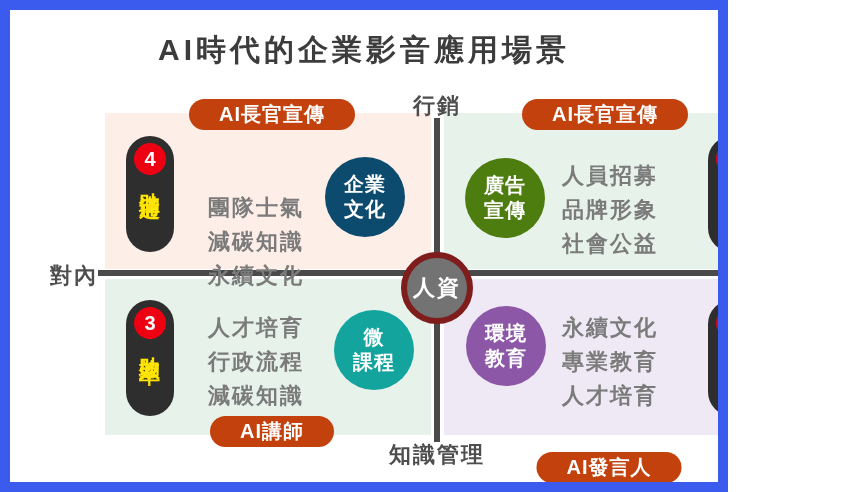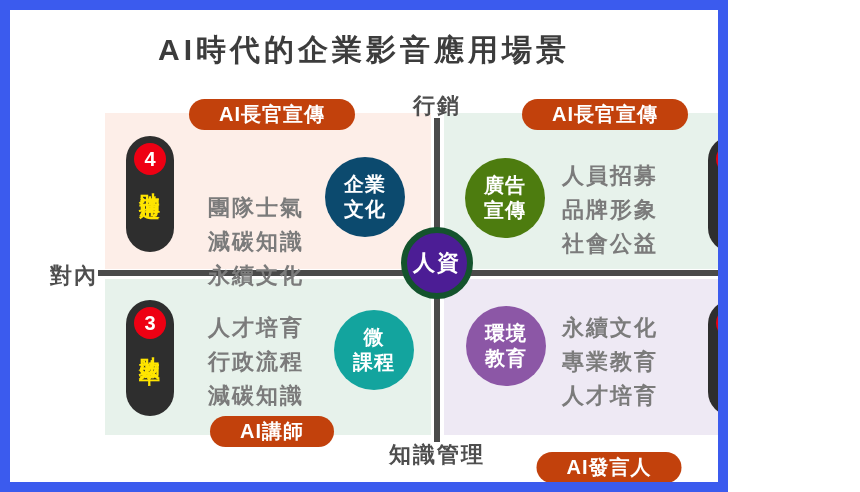--- a/index.html
+++ b/index.html
@@ -57,22 +57,22 @@
   .t-tl{left:315px;top:147px;background:#0c4a6e;}
   .t-tr{left:455px;top:148px;background:#4d7c0f;}
   .t-bl{left:324px;top:300px;background:#13a49e;}
   .t-br{left:456px;top:296px;background:#8c57a6;}
   .items{position:absolute;font-size:22px;font-weight:bold;color:#7b7b7b;line-height:34px;letter-spacing:2px;}
   .i-tl{left:198px;top:149px;margin-top:32px;}
   .i-tr{left:552px;top:149px;}
   .i-bl{left:198px;top:301px;}
   .i-br{left:552px;top:301px;}
   .center-circle{
-    position:absolute;left:391px;top:217px;width:72px;height:72px;border-radius:50%;
-    background:#4c1d95;border:6px solid #14532d;color:#fff;font-size:22px;font-weight:bold;
+    position:absolute;left:391px;top:242px;width:72px;height:72px;border-radius:50%;
+    background:#737373;border:6px solid #7f1d1d;color:#fff;font-size:22px;font-weight:bold;
     display:flex;align-items:center;justify-content:center;letter-spacing:2px;
   }
   .logo{position:absolute;left:710px;top:429px;display:flex;align-items:flex-start;}
   .logo svg{flex:0 0 auto;}
   .logo-text{margin-left:4px;margin-top:8px;}
   .logo-name{
     font-size:22px;font-weight:bold;font-style:italic;color:#141414;
     letter-spacing:2px;transform:skewX(-4deg);white-space:nowrap;
   }
   .logo-sub{

